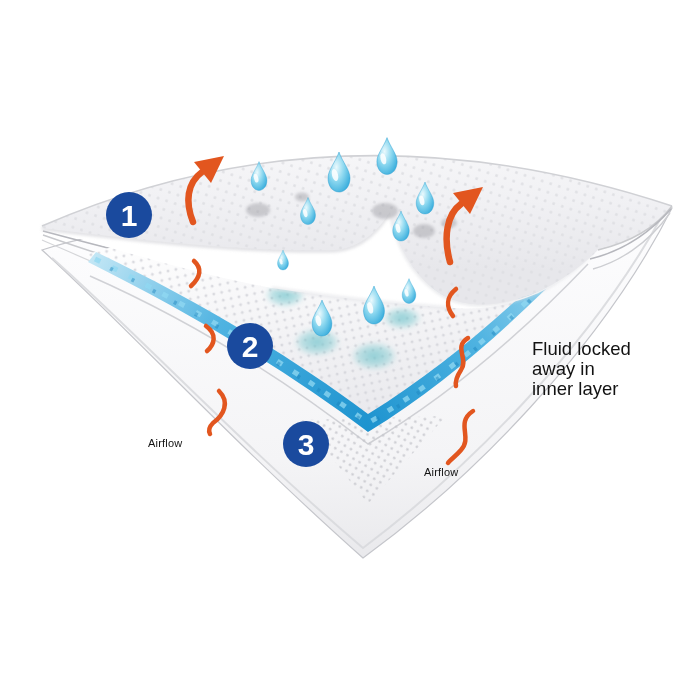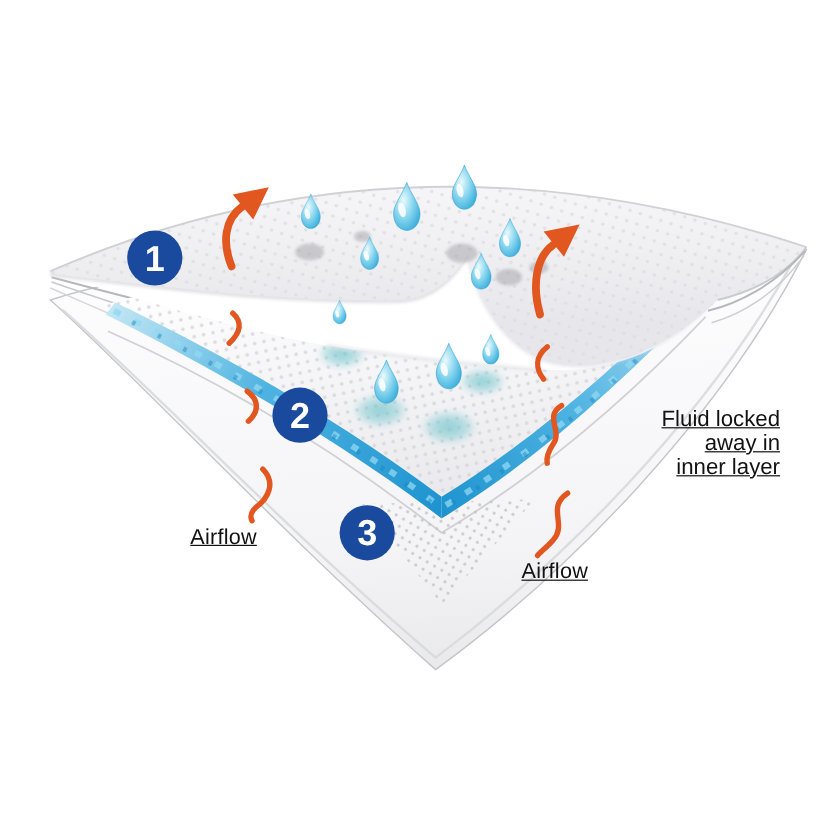--- a/index.html
+++ b/index.html
@@ -1,20 +1,20 @@
 <!DOCTYPE html>
 <html><head>
 <meta charset="utf-8">
 <style>
   html,body{margin:0;padding:0;background:#ffffff;}
   #stage{position:relative;width:700px;height:700px;background:#ffffff;overflow:hidden;
          font-family:"Liberation Sans",sans-serif;}
   #art{position:absolute;left:0;top:0;}
-  .label{position:absolute;color:#121212;text-align:right;text-decoration:underline;}
-  .airflow{font-size:18px;letter-spacing:.2px;}
+  .label{position:absolute;color:#121212;text-align:left;}
+  .airflow{font-size:11px;letter-spacing:.2px;}
   #airflow-left{left:148px;top:437px;width:66px;}
   #airflow-right{left:424px;top:466px;width:66px;}
   #fluid-note{left:532px;top:339px;width:118px;font-size:18.5px;line-height:20px;white-space:pre-line;}
   .badge-num{font-family:"Liberation Sans",sans-serif;font-weight:600;font-size:30px;fill:#ffffff;}
 </style>
 </head>
 <body>
 
 <div id="stage">
   <svg id="art" width="700" height="700" viewBox="0 0 700 700">

